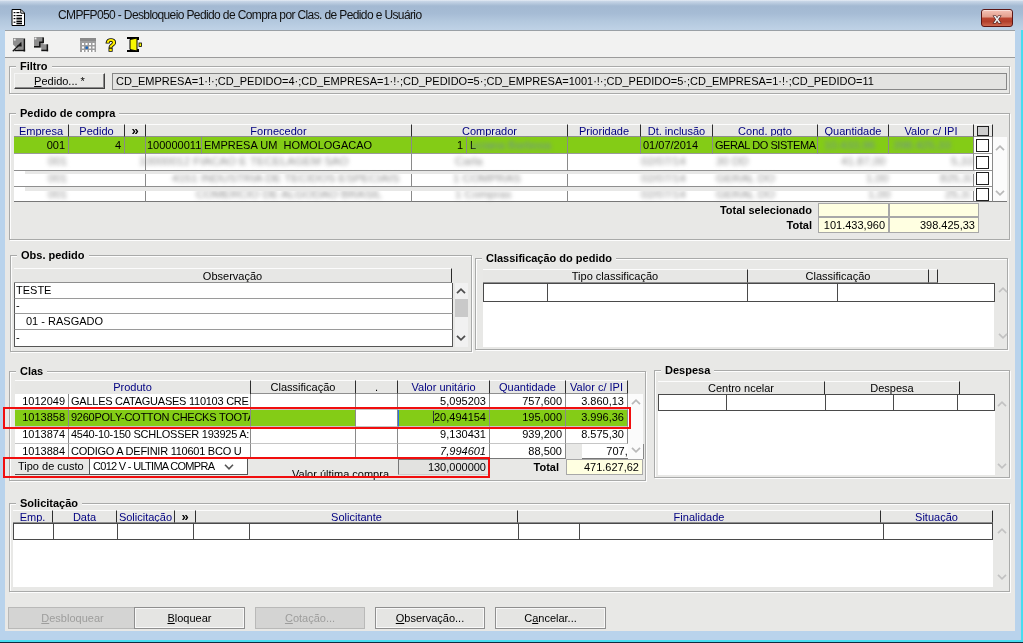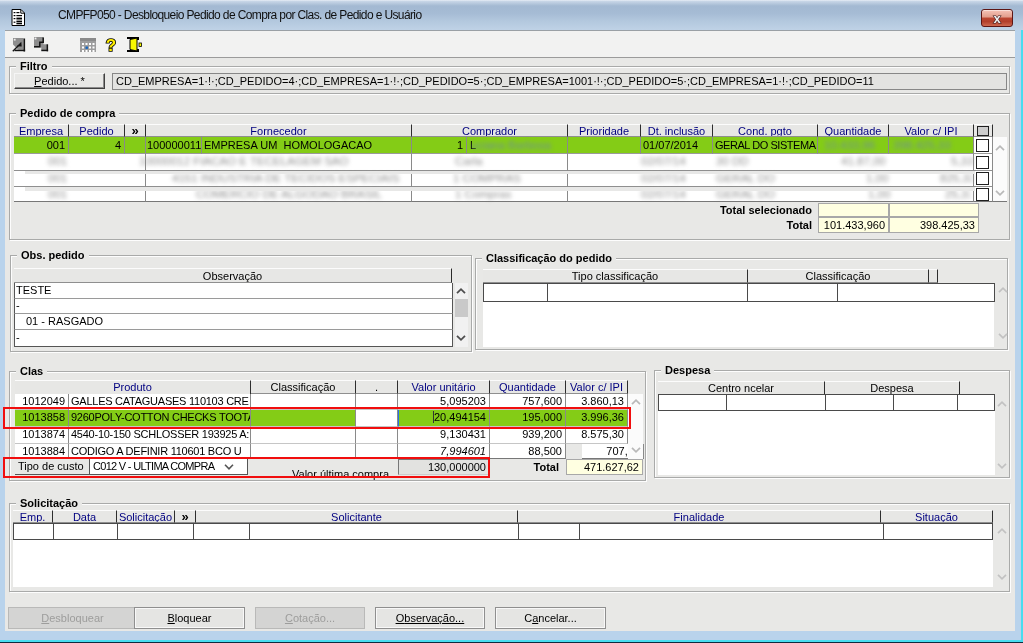--- a/index.html
+++ b/index.html
@@ -387,14 +387,14 @@
       <path d="M2 6.2 L6 2.2 L10 6.2" stroke="#c2c2c2" stroke-width="1.7" fill="none"></path>
     </svg>
   <svg class="chev" style="left:996px;top:573px;" viewBox="0 0 12 8">
       <path d="M2 1.8 L6 5.8 L10 1.8" stroke="#c2c2c2" stroke-width="1.7" fill="none"></path>
     </svg>
 </div>
 
 <div class="btn dis" style="left:8px;width:129px;"><u>D</u>esbloquear</div>
 <div class="btn en" style="left:134px;width:111px;"><u>B</u>loquear</div>
 <div class="btn dis" style="left:255px;width:110px;"><u>C</u>otação...</div>
-<div class="btn en" style="left:375px;width:110px;text-decoration:underline;"><u>O</u>bservação...</div>
+<div class="btn en" style="left:375px;width:110px;"><u>O</u>bservação...</div>
 <div class="btn en" style="left:495px;width:111px;">C<u>a</u>ncelar...</div>
 
 </body></html>

